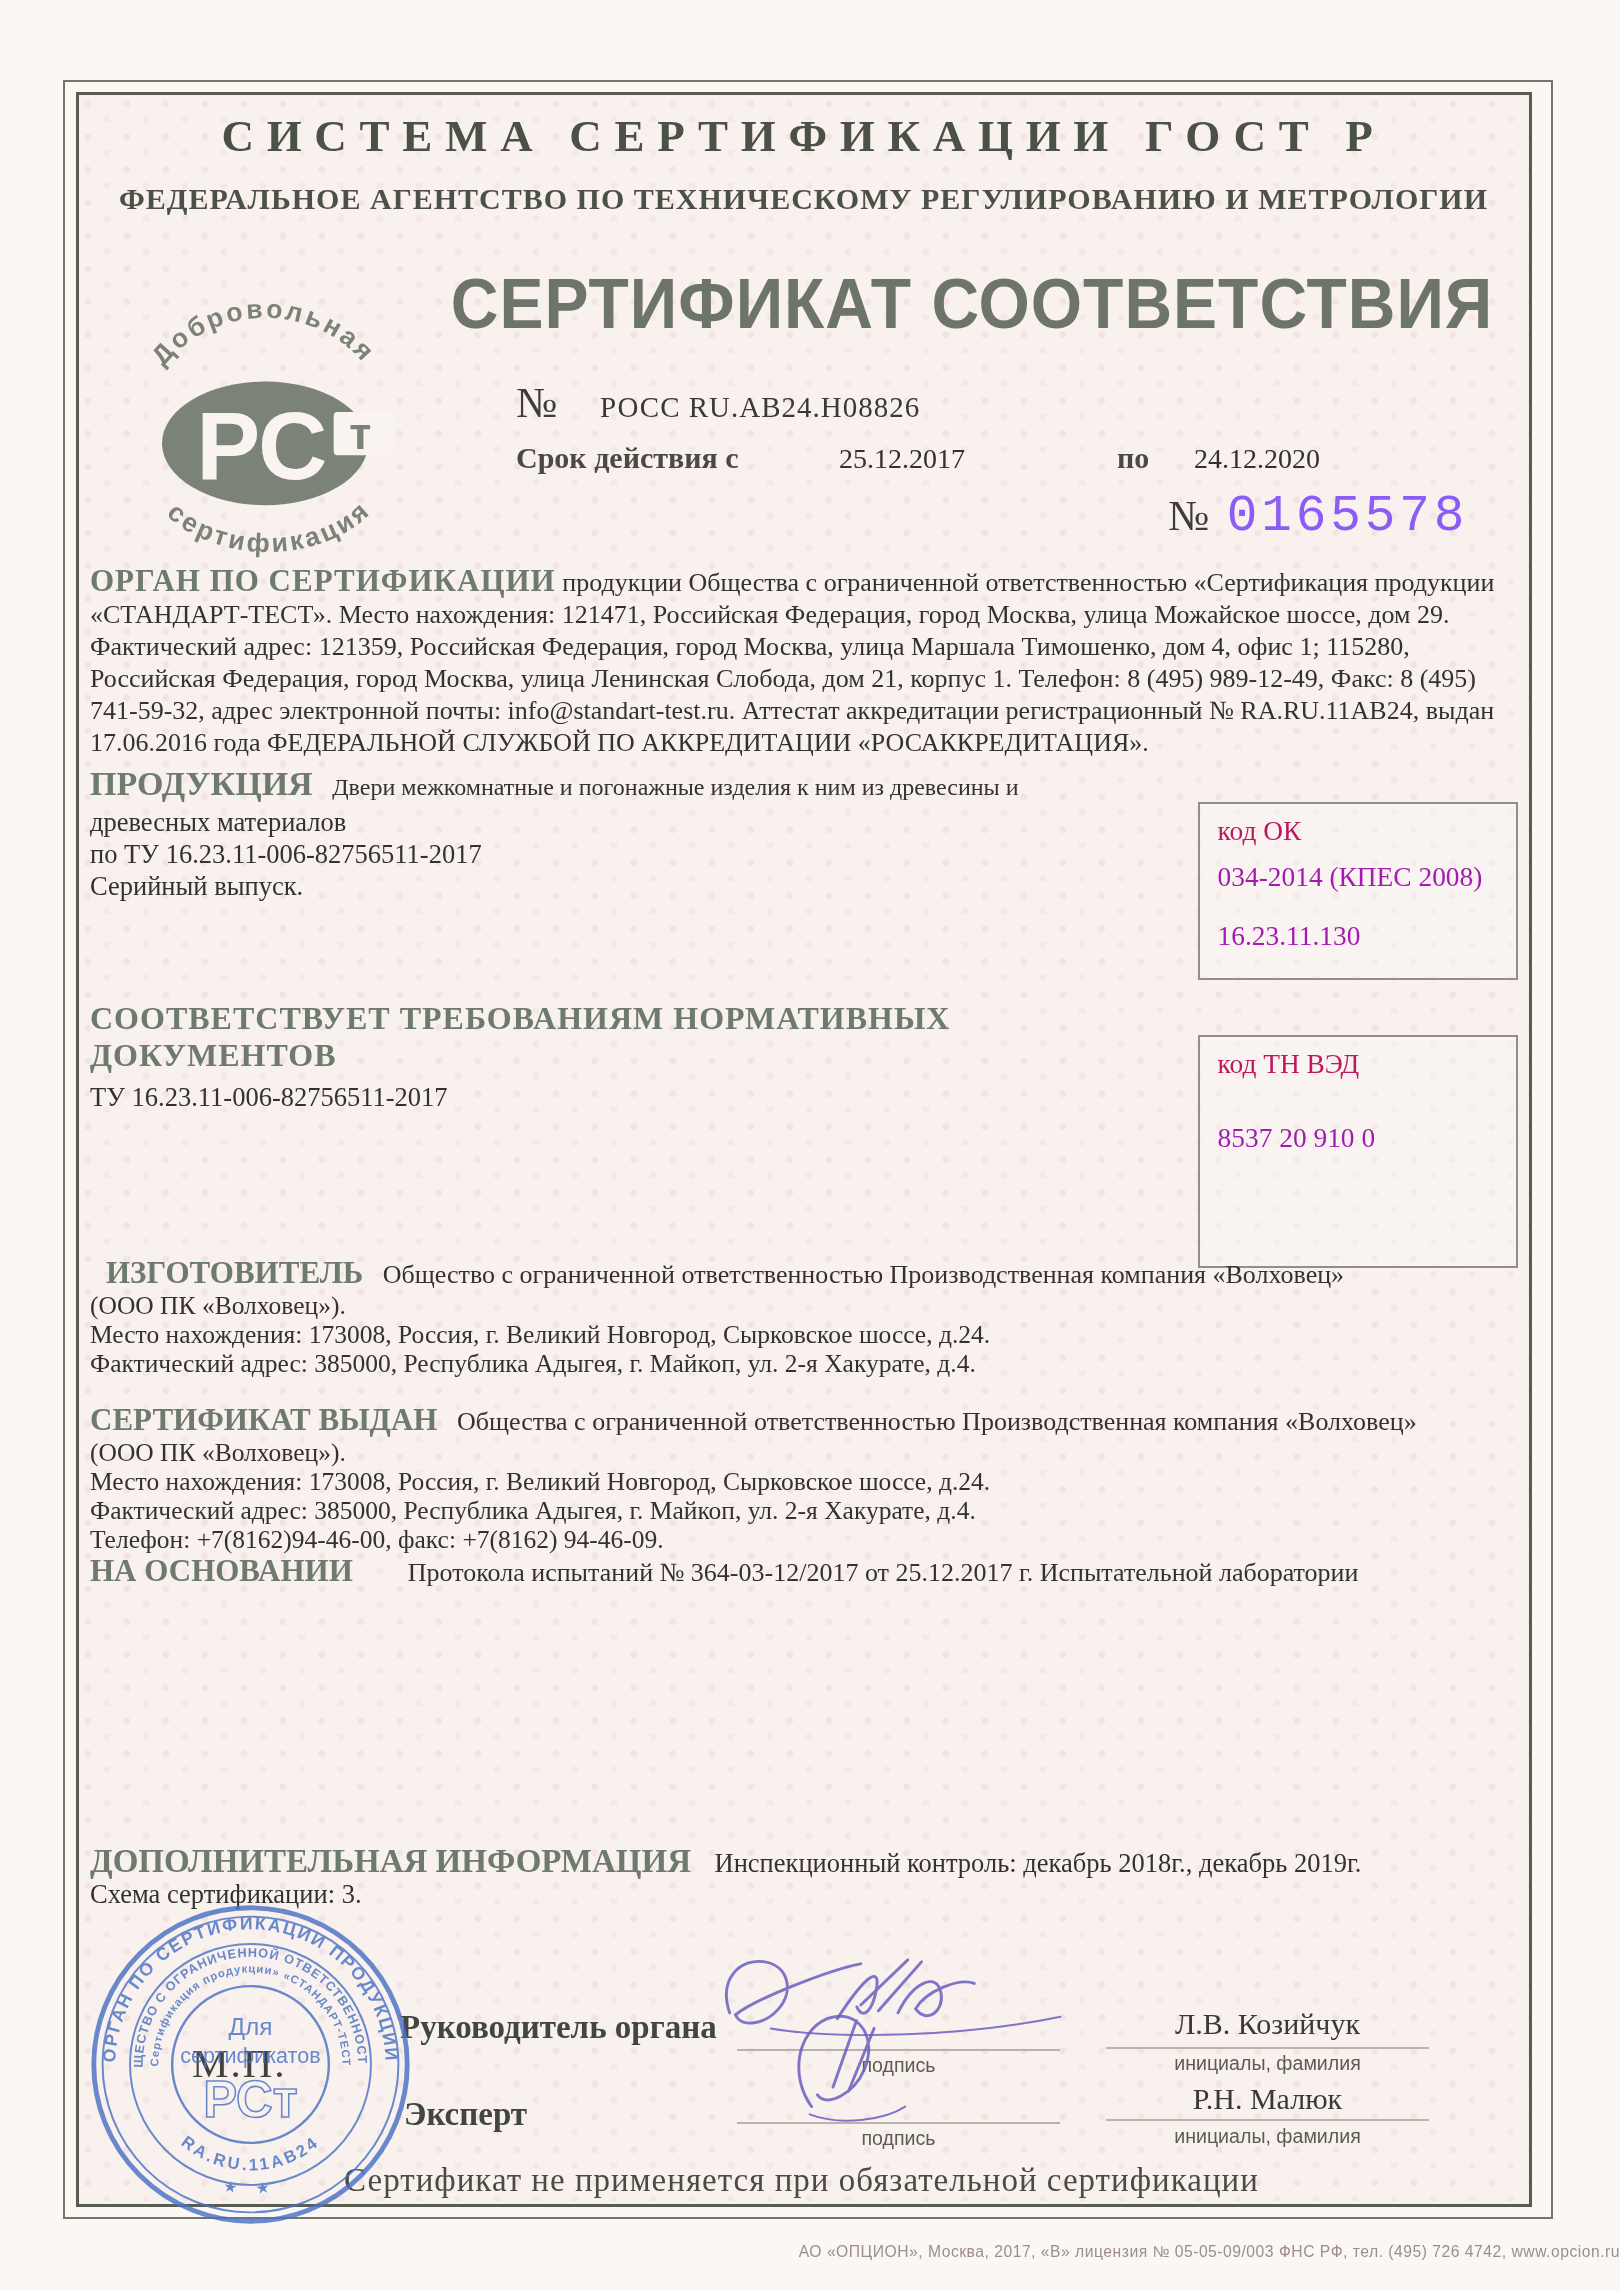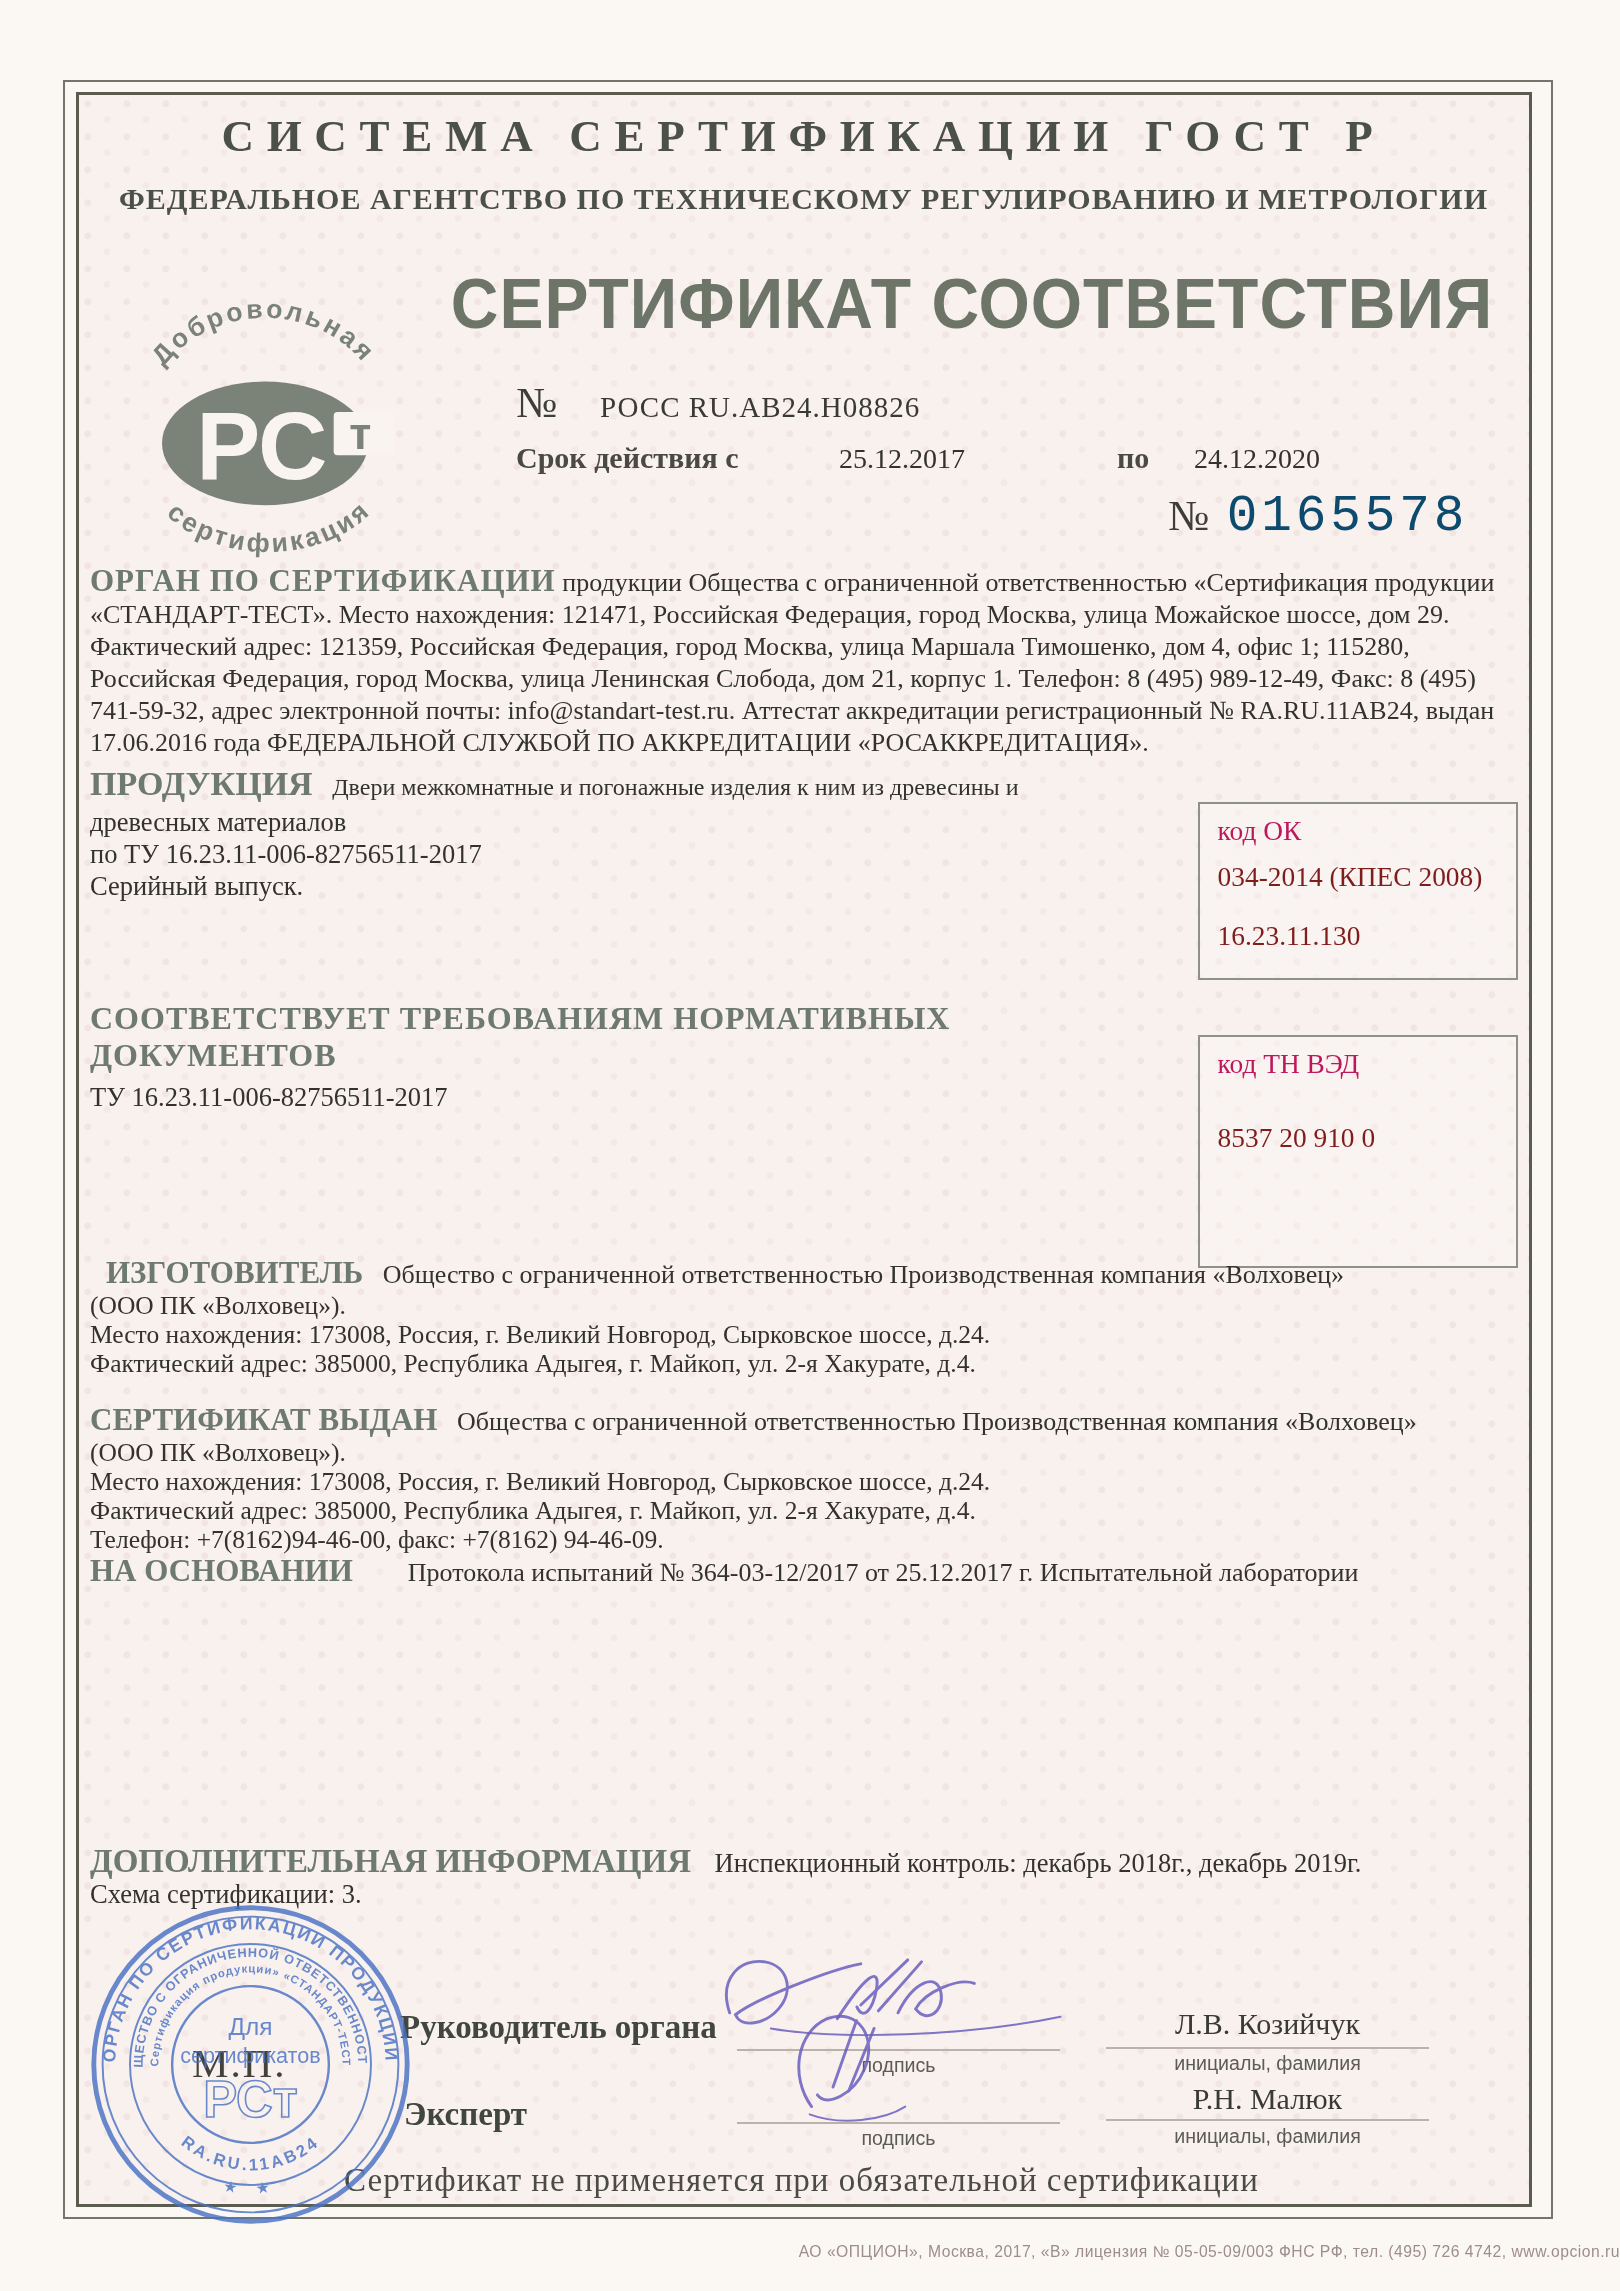--- a/index.html
+++ b/index.html
@@ -43,33 +43,33 @@
   .numrow .nval{font-size:29px;color:#3a3a34;letter-spacing:1px;}
   .validity{left:0;top:441px;width:1620px;height:43px;}
   .validity .vlabel{position:absolute;left:516px;top:0;font-size:30px;font-weight:bold;color:#4a4a42;}
   .validity .vfrom{position:absolute;left:839px;top:2px;font-size:28px;}
   .validity .vpo{position:absolute;left:1117px;top:0;font-size:30px;font-weight:bold;color:#4a4a42;}
   .validity .vto{position:absolute;left:1194px;top:2px;font-size:28px;}
   .rednum{left:1168px;top:488px;display:flex;align-items:baseline;gap:17.6px;}
   .rednum .rsign{font-size:43px;color:#3e3e38;}
   .rednum .rval{
     font-family:"Liberation Mono", monospace;
-    font-size:51px;color:#0c4a6e;letter-spacing:3.9px;font-weight:normal;
+    font-size:51px;color:#8b5cf6;letter-spacing:3.9px;font-weight:normal;
   }
   .sec-h{font-weight:bold;color:#6d7a6d;}
   .para{line-height:32px;font-size:26px;text-align:left;}
   .para .sec-h{font-size:31px;letter-spacing:1px;}
   .block .row{display:flex;align-items:baseline;gap:19.6px;}
   .block .ln{font-size:25.5px;line-height:29px;}
   .lead{font-size:26px;}
   .codebox{
     border:2px solid #8f9087;background:rgba(252,250,247,0.35);
   }
   .codebox .cb-label{font-size:27.4px;color:#be185d;}
-  .codebox .cb-val{font-size:27.4px;color:#7f1d1d;}
+  .codebox .cb-val{font-size:27.4px;color:#a21caf;}
   .sig-label{font-size:33px;font-weight:bold;color:#41463e;white-space:nowrap;}
   .sig-line{border-top:2px solid #b9b3ab;height:0;}
   .sig-caption{
     font-family:"Liberation Sans", sans-serif;
     font-size:19.6px;color:#5c5c53;text-align:center;
   }
   .sig-name{font-size:30px;color:#3a3a34;text-align:center;white-space:nowrap;}
   .footnote{
     left:84px;top:2162px;width:1435px;text-align:center;
     font-size:33px;color:#4b4b43;letter-spacing:1px;

